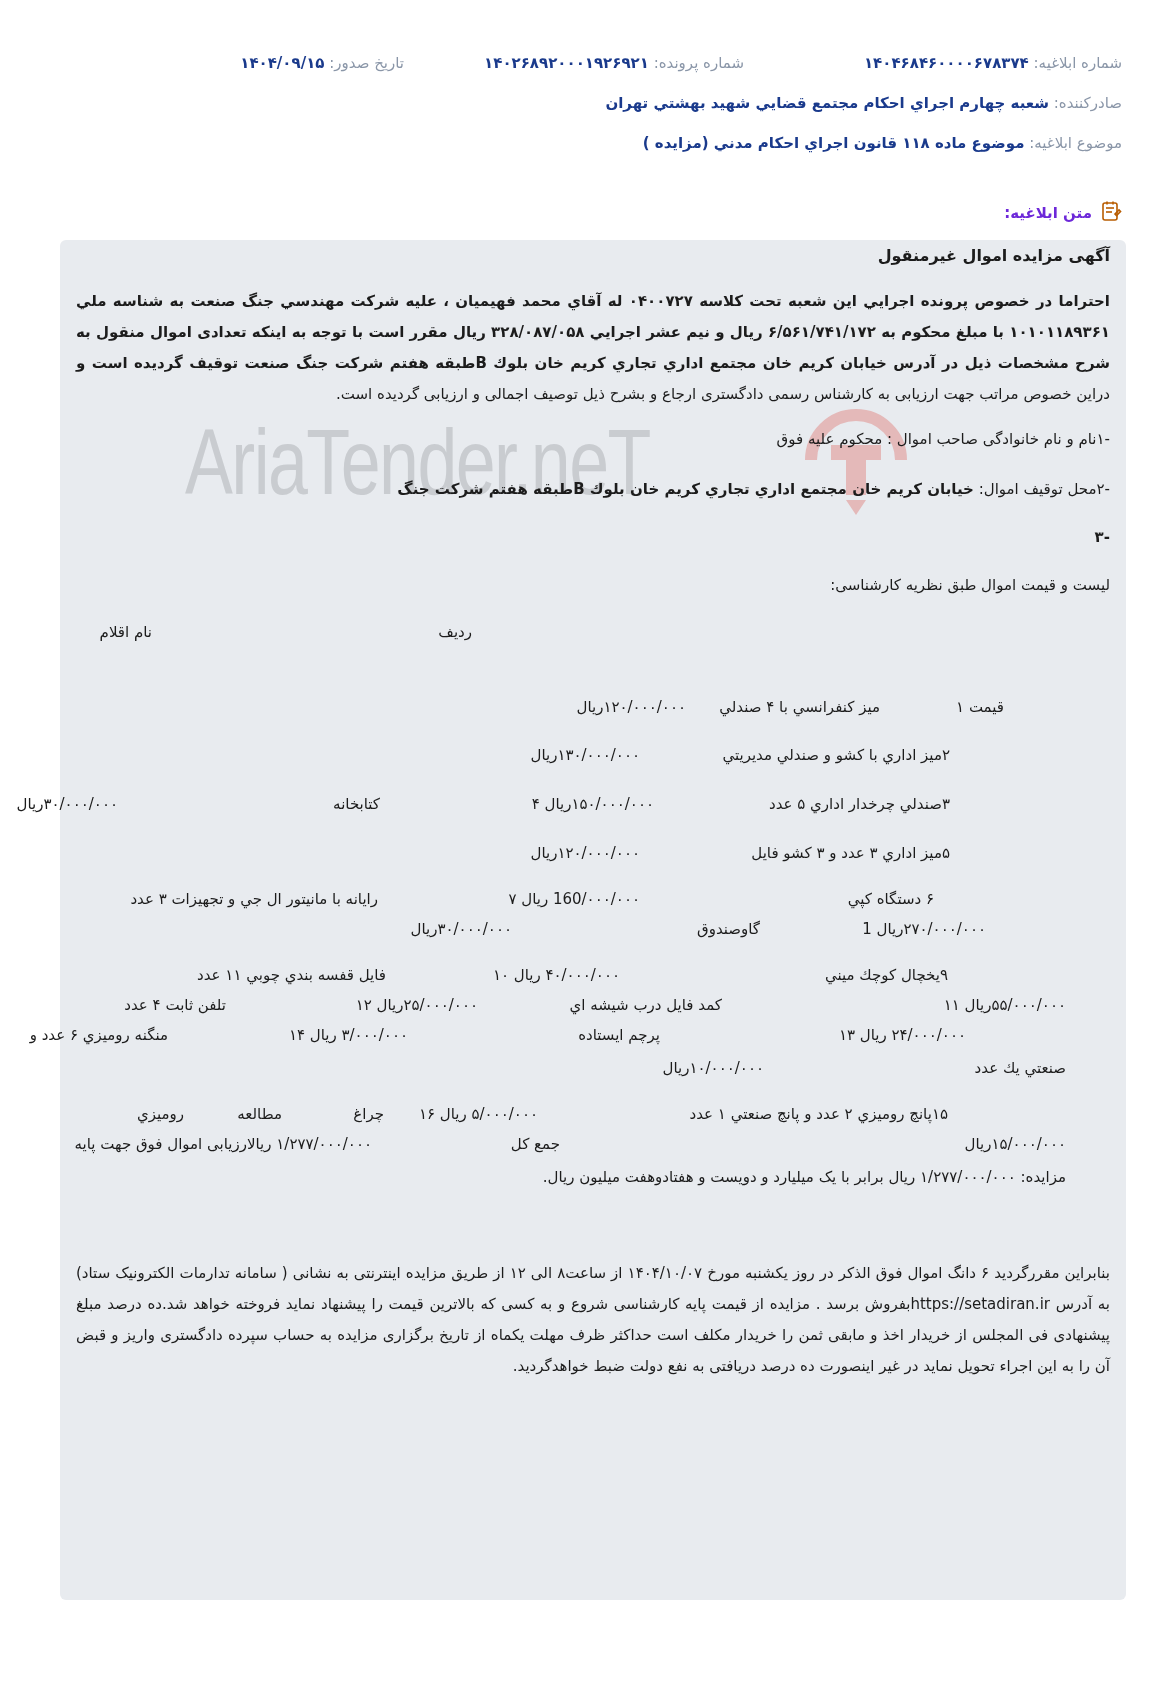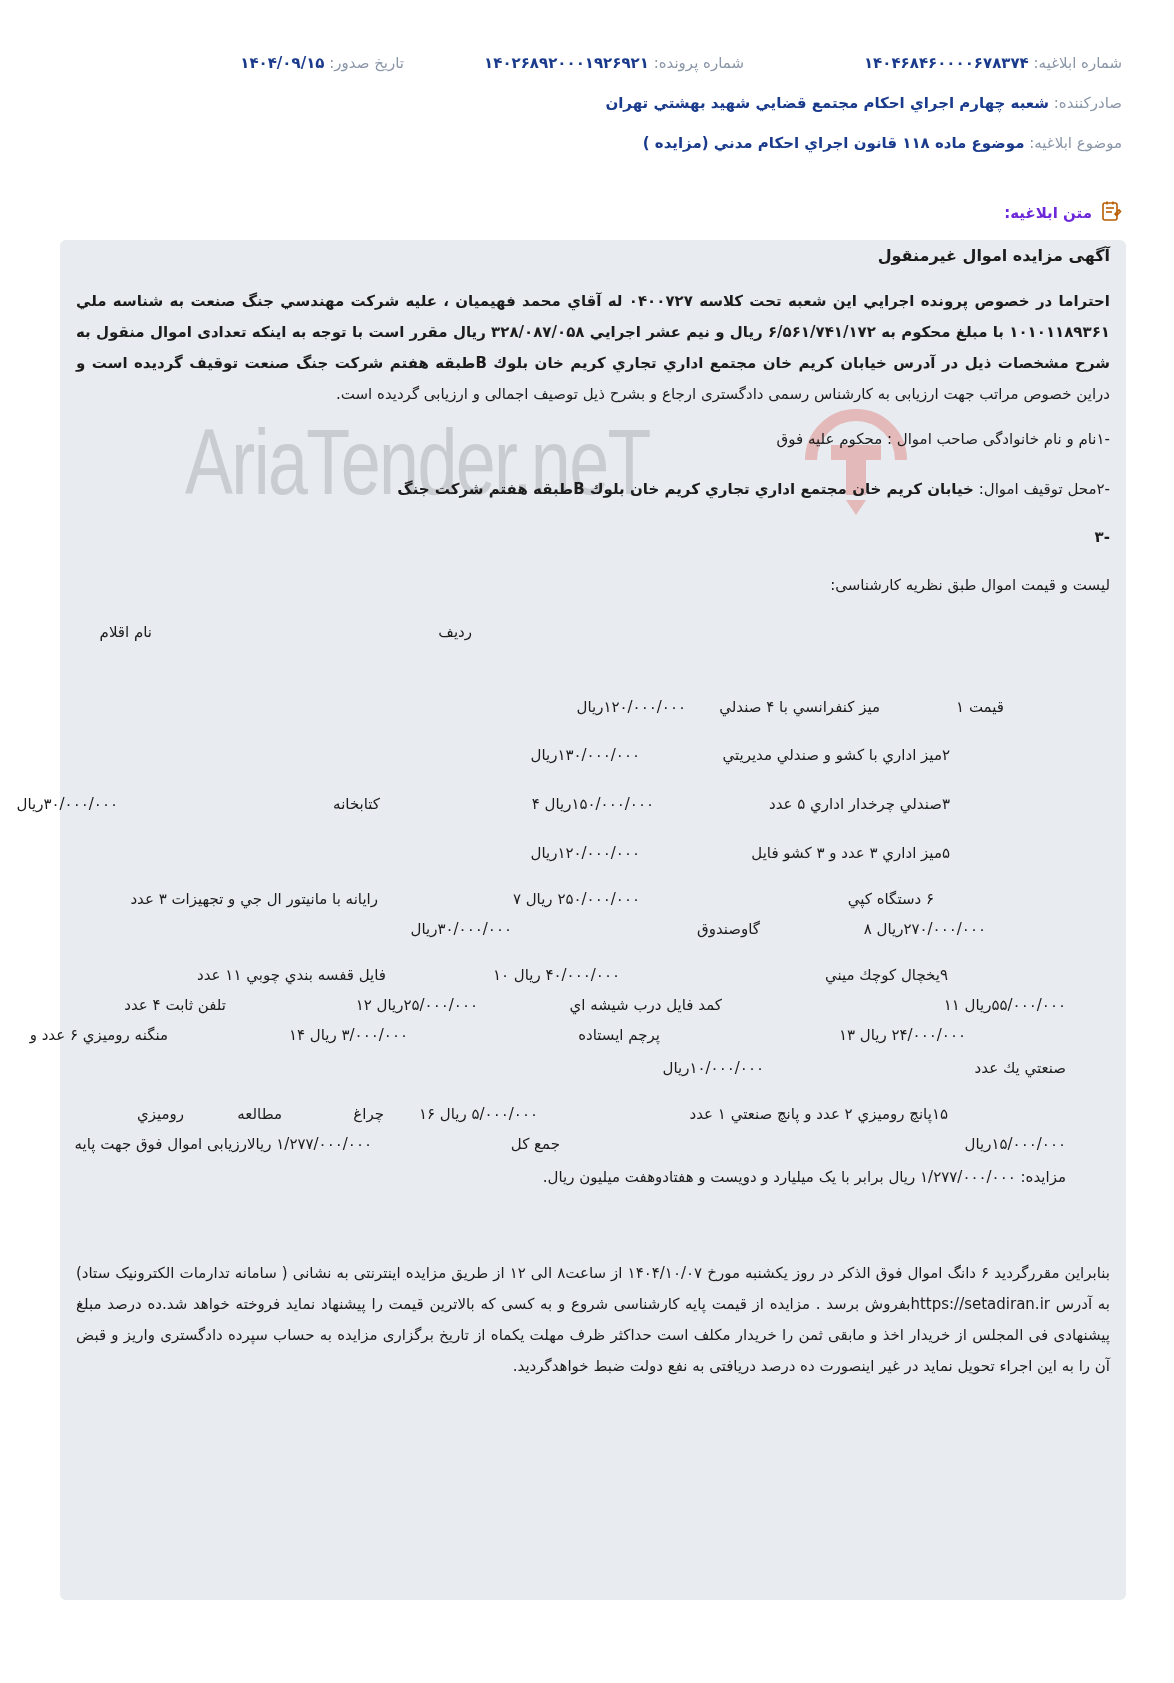--- a/index.html
+++ b/index.html
@@ -109,23 +109,23 @@
       <div class="t" style="right: 440px; top: 458px;">۱۲۰/۰۰۰/۰۰۰ريال</div>
       <div class="t" style="right: 176px; top: 506px;">۲ميز اداري با كشو و صندلي مديريتي</div>
       <div class="t" style="right: 486px; top: 506px;">۱۳۰/۰۰۰/۰۰۰ريال</div>
       <div class="t" style="right: 176px; top: 555px;">۳صندلي چرخدار اداري ۵ عدد</div>
       <div class="t" style="right: 472px; top: 555px;">۱۵۰/۰۰۰/۰۰۰ريال ۴</div>
       <div class="t" style="right: 746px; top: 555px;">كتابخانه</div>
       <div class="t" style="right: 1008px; top: 555px;">۳۰/۰۰۰/۰۰۰ريال</div>
       <div class="t" style="right: 176px; top: 604px;">۵ميز اداري ۳ عدد و ۳ كشو فايل</div>
       <div class="t" style="right: 486px; top: 604px;">۱۲۰/۰۰۰/۰۰۰ريال</div>
       <div class="t" style="right: 192px; top: 650px;">۶ دستگاه كپي</div>
-      <div class="t" style="right: 486px; top: 650px;">۲۵۰/۰۰۰/۰۰۰ ريال ۷</div>
+      <div class="t" style="right: 486px; top: 650px;">160/۰۰۰/۰۰۰ ريال ۷</div>
       <div class="t" style="right: 748px; top: 650px;">رايانه با مانيتور ال جي و تجهيزات ۳ عدد</div>
-      <div class="t" style="right: 140px; top: 680px;">۲۷۰/۰۰۰/۰۰۰ريال ۸</div>
+      <div class="t" style="right: 140px; top: 680px;">۲۷۰/۰۰۰/۰۰۰ريال 1</div>
       <div class="t" style="right: 366px; top: 680px;">گاوصندوق</div>
       <div class="t" style="right: 614px; top: 680px;">۳۰/۰۰۰/۰۰۰ريال</div>
       <div class="t" style="right: 178px; top: 726px;">۹يخچال كوچك ميني</div>
       <div class="t" style="right: 506px; top: 726px;">۴۰/۰۰۰/۰۰۰ ريال ۱۰</div>
       <div class="t" style="right: 740px; top: 726px;">فايل قفسه بندي چوبي ۱۱ عدد</div>
       <div class="t" style="right: 60px; top: 756px;">۵۵/۰۰۰/۰۰۰ريال ۱۱</div>
       <div class="t" style="right: 404px; top: 756px;">كمد فايل درب شيشه اي</div>
       <div class="t" style="right: 648px; top: 756px;">۲۵/۰۰۰/۰۰۰ريال ۱۲</div>
       <div class="t" style="right: 900px; top: 756px;">تلفن ثابت ۴ عدد</div>
       <div class="t" style="right: 160px; top: 786px;">۲۴/۰۰۰/۰۰۰ ريال ۱۳</div>

